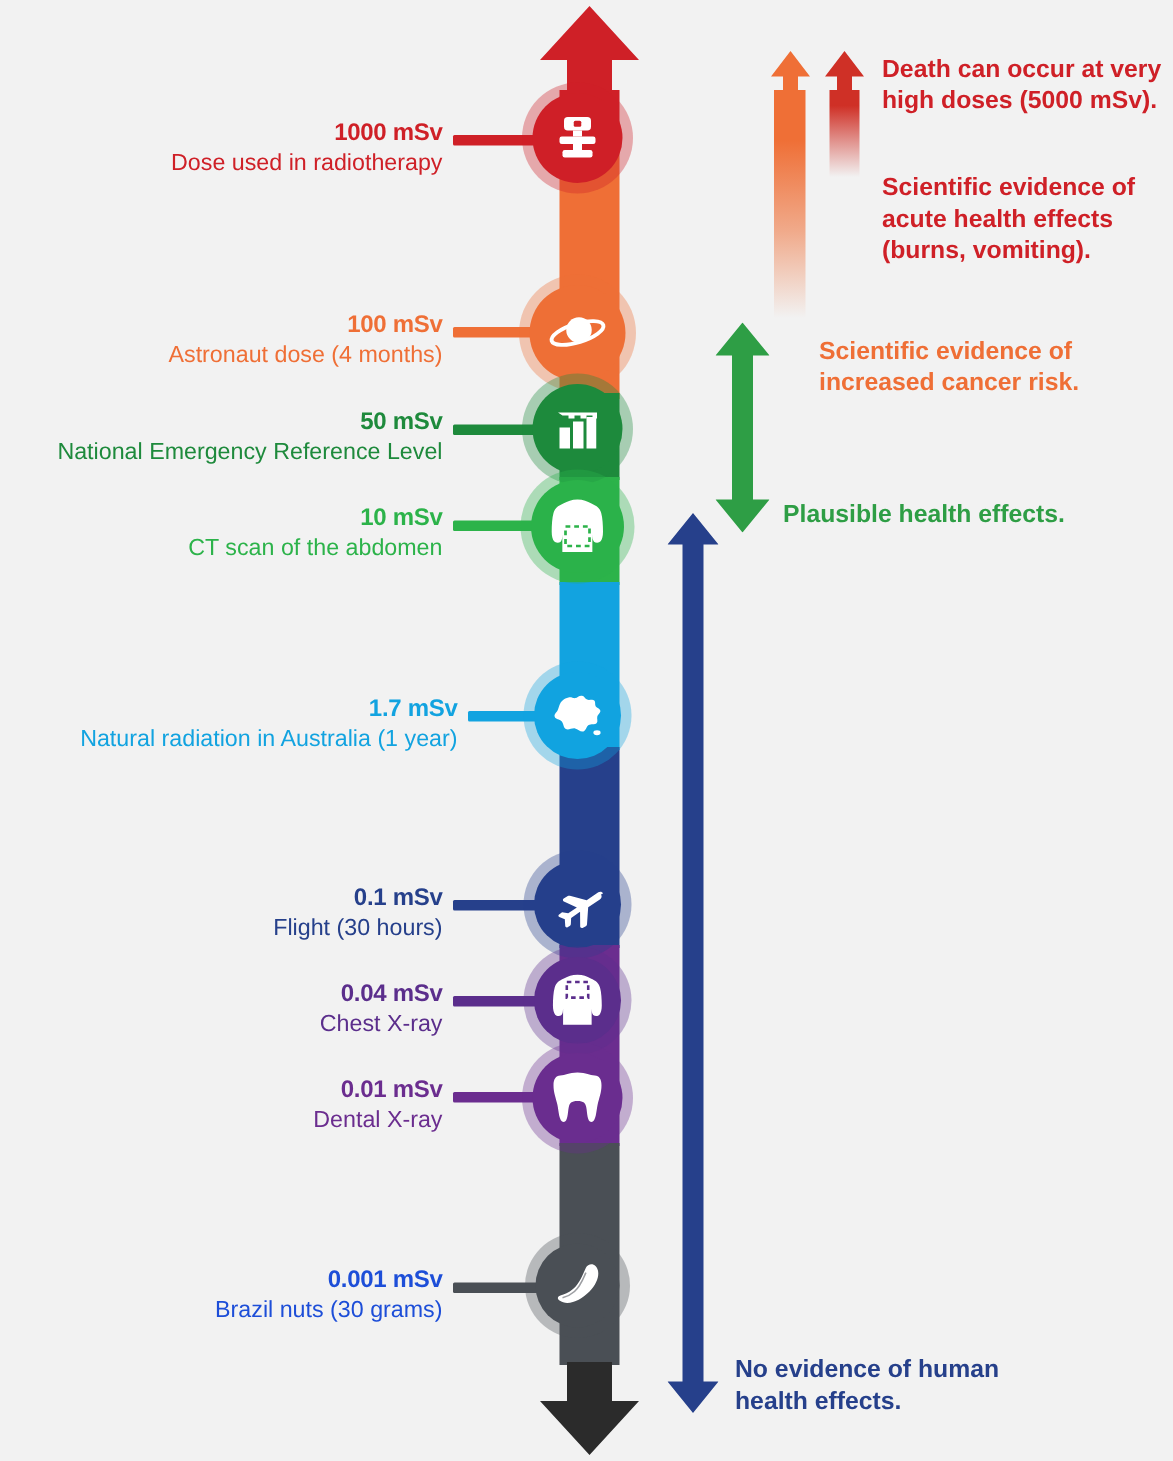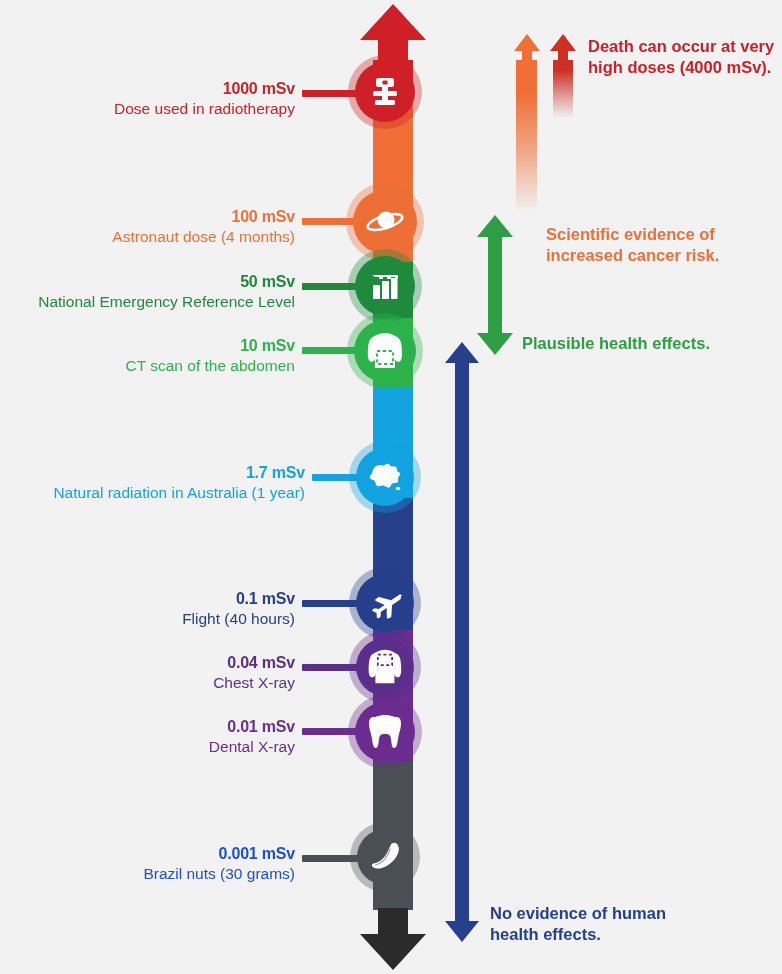--- a/index.html
+++ b/index.html
@@ -205,21 +205,21 @@
     <span class="desc">CT scan of the abdomen</span>
   </div>
 
   <div class="lbl" style="left:5px;top:464px;width:300px;color:#12a3e0;">
     <span class="dose">1.7 mSv</span>
     <span class="desc">Natural radiation in Australia (1 year)</span>
   </div>
 
   <div class="lbl" style="left:30px;top:590px;width:265px;color:#26408b;">
     <span class="dose">0.1 mSv</span>
-    <span class="desc">Flight (40 hours)</span>
+    <span class="desc">Flight (30 hours)</span>
   </div>
 
   <div class="lbl" style="left:30px;top:654px;width:265px;color:#5b2e8c;">
     <span class="dose">0.04 mSv</span>
     <span class="desc">Chest X-ray</span>
   </div>
 
   <div class="lbl" style="left:30px;top:718px;width:265px;color:#6b2d8f;">
     <span class="dose">0.01 mSv</span>
     <span class="desc">Dental X-ray</span>
@@ -241,22 +241,23 @@
   <div class="gfade-r" style="left:553px;top:60px;height:58px;"></div>
 
   <svg width="36" height="140" viewBox="0 0 36 140" style="position:absolute;left:477px;top:215px;">
     <polygon points="18,0 36,22 25,22 25,118 36,118 18,140 0,118 11,118 11,22 0,22" fill="#2e9e45"></polygon>
   </svg>
 
   <svg width="34" height="600" viewBox="0 0 34 600" style="position:absolute;left:445px;top:342px;">
     <polygon points="17,0 34,21 24,21 24,579 34,579 17,600 0,579 10,579 10,21 0,21" fill="#26408b"></polygon>
   </svg>
 
-  <div class="note" style="left:588px;top:36px;width:192px;color:#cf2027;">Death can occur at very high doses (4000 mSv).</div>
-
+  <div class="note" style="left:588px;top:36px;width:192px;color:#cf2027;">Death can occur at very high doses (5000 mSv).</div>
+
+  <div class="note" style="left:588px;top:115px;width:182px;color:#cf2027;">Scientific evidence of acute health effects (burns, vomiting).</div>
 
   <div class="note" style="left:546px;top:186px;width:192px;color:#ef6f36;margin-top:38px;">Scientific evidence of increased cancer risk.</div>
 
   <div class="note" style="left:522px;top:333px;width:208px;color:#2e9e45;">Plausible health effects.</div>
 
   <div class="note" style="left:490px;top:903px;width:190px;color:#26408b;">No evidence of human health effects.</div>
 
 </div>
 
 </body></html>

